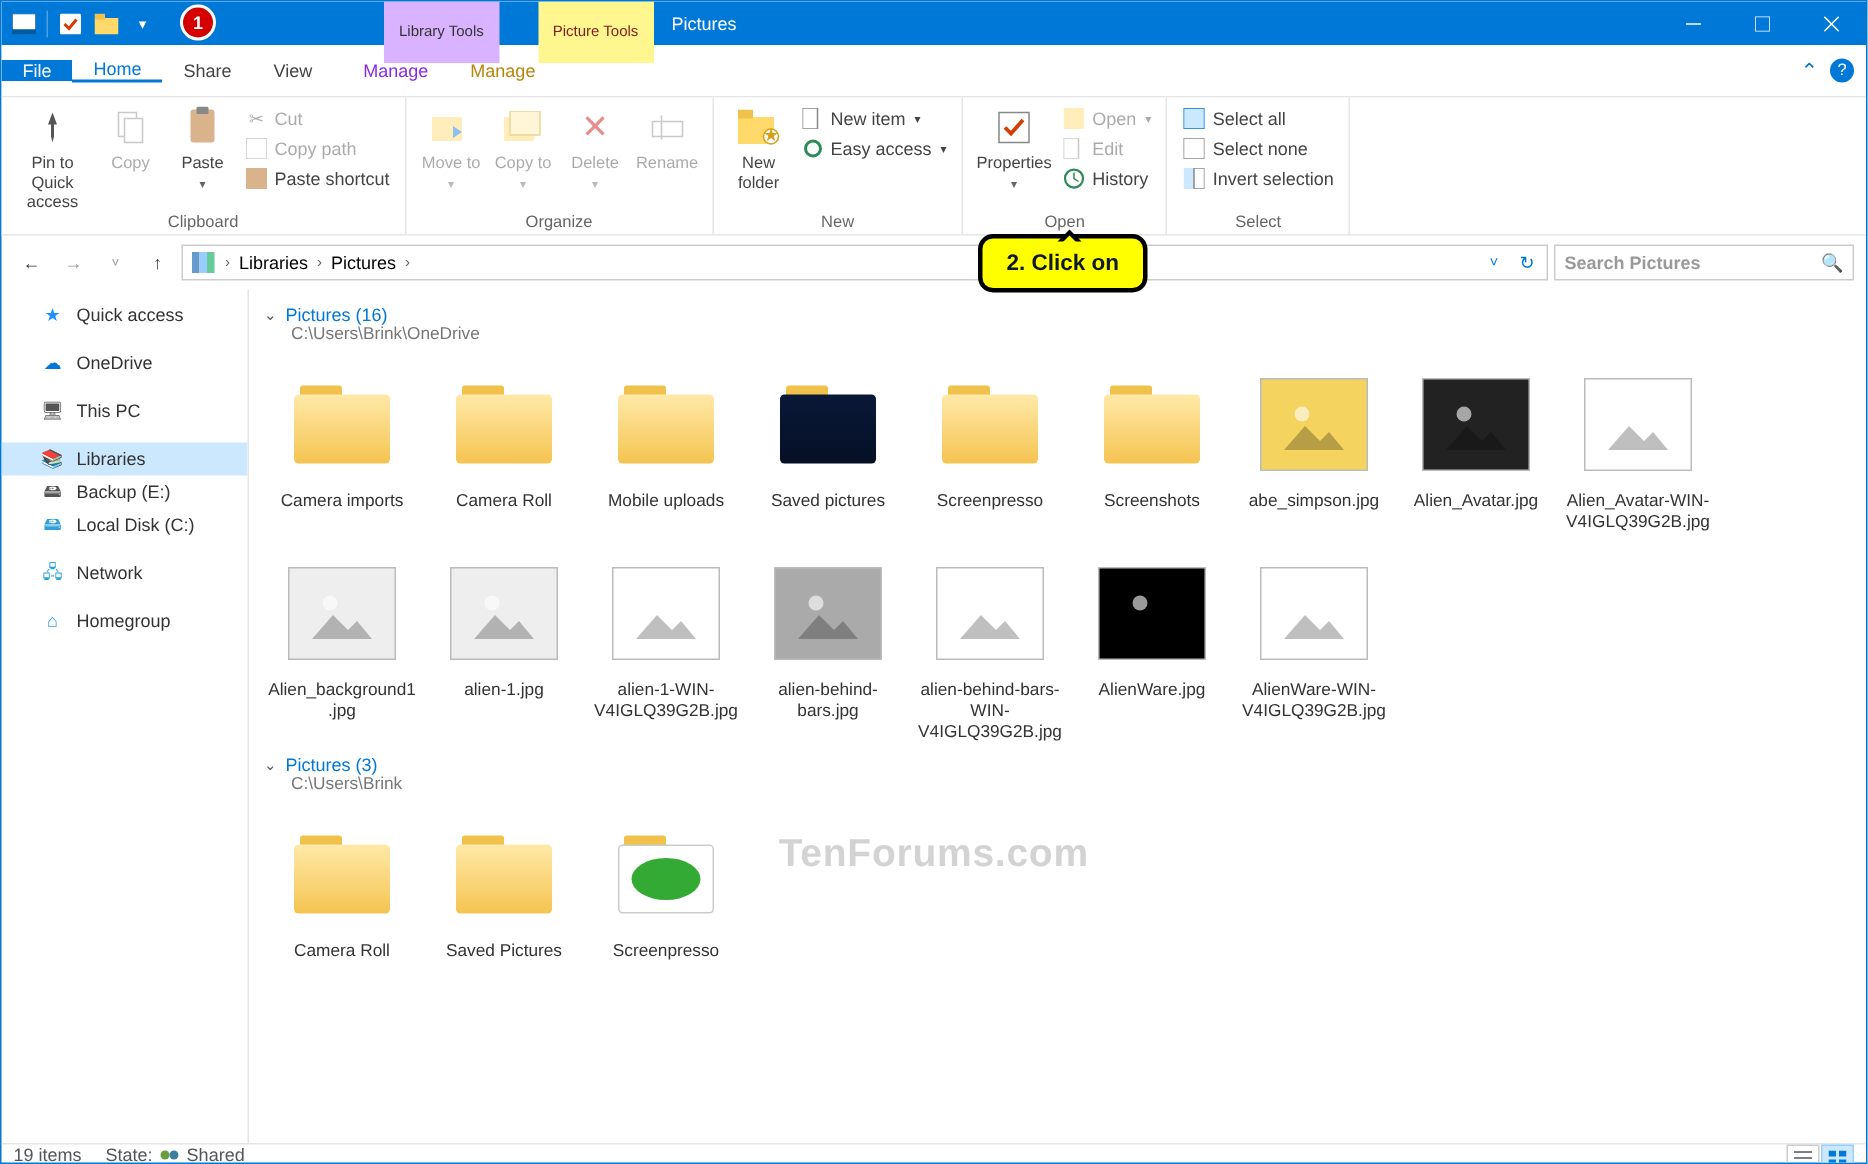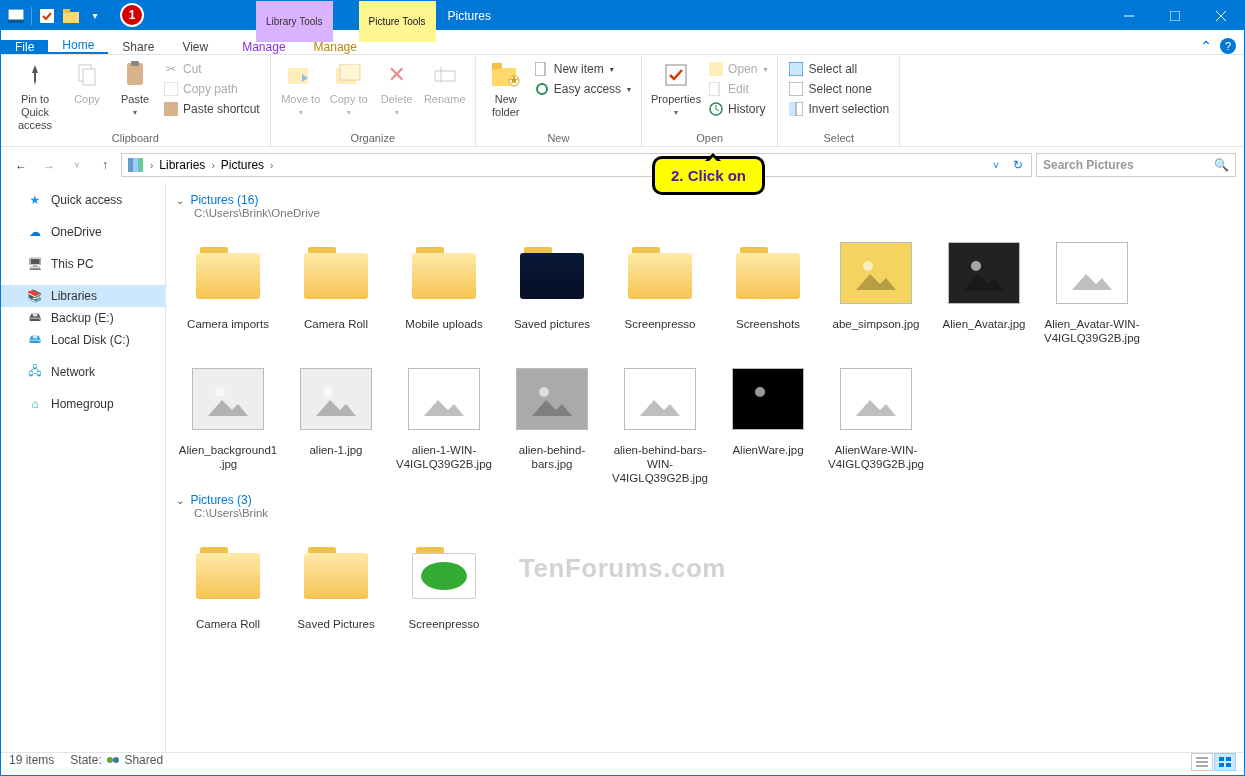--- a/index.html
+++ b/index.html
@@ -4,26 +4,26 @@
 <style>
 *{margin:0;padding:0;box-sizing:border-box;font-family:"Segoe UI",Arial,sans-serif;font-size:12px;-webkit-user-select:none;user-select:none;}
 body{width:1245px;height:776px;overflow:hidden;background:#fff;border:1px solid #0078d7;position:relative;}
 .titlebar{height:29px;background:#0078d7;color:#fff;display:flex;align-items:stretch;}
 .qat{display:flex;align-items:center;padding:0 4px;gap:2px;}
 .qat-btn{width:22px;height:22px;display:flex;align-items:center;justify-content:center;}
 .qat-sep{width:1px;height:18px;background:rgba(255,255,255,.3);margin:0 2px;}
 .tool-tabs{display:flex;margin-left:120px;}
 .tool-tab{height:41px;padding:0 10px;display:flex;align-items:center;font-size:10px;margin-top:0;margin-left:26px;}
 .tool-tab.lib{background:#d9b3ff;color:#333;}
-.tool-tab.pic{background:#fff68f;color:#0f172a;}
+.tool-tab.pic{background:#fff68f;color:#7f1d1d;}
 .titlebar-title{color:#fff;padding:0 12px;display:flex;align-items:center;}
 .titlebar-spacer{flex:1;}
 .win-btns{display:flex;}
 .win-btn{width:46px;display:flex;align-items:center;justify-content:center;color:#fff;}
-.tabstrip{height:25px;background:#fff;display:flex;align-items:flex-end;border-bottom:1px solid #e5e5e5;}
+.tabstrip{height:35px;background:#fff;display:flex;align-items:center;border-bottom:1px solid #e5e5e5;}
 .tab{padding:0 14px;display:flex;align-items:center;color:#444;}
 .tab.file{background:#0078d7;color:#fff;}
 .tab.active{border-bottom:2px solid #0078d7;color:#0078d7;}
 .tab.manage-lib{color:#8a2be2;}
 .tab.manage-pic{color:#b8860b;}
 .tabstrip-right{margin-left:auto;display:flex;align-items:center;padding-right:8px;gap:8px;color:#0078d7;}
 .ribbon{height:92px;background:#fff;display:flex;border-bottom:1px solid #e5e5e5;}
 .rgroup{border-right:1px solid #e5e5e5;display:flex;flex-direction:column;padding:2px 6px 0;}
 .rgroup-body{flex:1;display:flex;align-items:flex-start;}
 .rgroup-label{text-align:center;color:#666;font-size:11px;padding-bottom:2px;}
@@ -62,21 +62,21 @@
 .item .name{font-size:11.5px;line-height:14px;margin-top:4px;word-break:break-word;color:#333;}
 .folder-ico{width:64px;height:52px;position:relative;}
 .folder-ico .tab{position:absolute;top:0;left:4px;width:22px;height:8px;background:#f0c14b;border-radius:2px 2px 0 0;}
 .folder-ico .body{position:absolute;top:6px;left:0;right:0;bottom:0;background:linear-gradient(#ffe9a8,#f5c451);border-radius:3px;}
 .img-thumb{width:72px;height:62px;background:#ddd;border:1px solid #bbb;display:flex;align-items:center;justify-content:center;overflow:hidden;}
 .statusbar{height:23px;border-top:1px solid #e5e5e5;display:flex;align-items:flex-start;padding:0 8px;gap:16px;color:#555;font-size:11.5px;}
 .statusbar .right{margin-left:auto;display:flex;gap:1px;}
 .view-btn{width:22px;height:18px;border:1px solid #ccc;display:flex;align-items:center;justify-content:center;}
 .view-btn.active{background:#cce8ff;border-color:#99cfff;}
 .call1{position:absolute;top:2px;left:119px;width:24px;height:24px;background:#d40000;border:2px solid #fff;border-radius:50%;color:#fff;display:flex;align-items:center;justify-content:center;font-weight:bold;z-index:10;}
-.call2{position:absolute;top:155px;left:651px;background:#ffff00;border:3px solid #000;border-radius:10px;padding:8px 16px;font-weight:bold;color:#4c1d95;font-size:15px;z-index:10;}
+.call2{position:absolute;top:155px;left:651px;background:#ffff00;border:3px solid #000;border-radius:10px;padding:8px 16px;font-weight:bold;color:#0f172a;font-size:15px;z-index:10;}
 .call2::before{content:"";position:absolute;top:-14px;left:50px;border:8px solid transparent;border-bottom-color:#000;}
 .call2::after{content:"";position:absolute;top:-9px;left:51px;border:7px solid transparent;border-bottom-color:#ffff00;}
 .watermark{position:absolute;top:552px;left:50%;transform:translateX(-50%);color:rgba(128,128,128,.35);font-size:26px;font-weight:600;letter-spacing:.5px;pointer-events:none;z-index:5;text-shadow:0 0 2px rgba(255,255,255,.6);}
 </style>
 </head>
 <body>
 
 <div class="call1">1</div>
 <div class="call2">2. Click on</div>
 <div class="watermark">TenForums.com</div>

